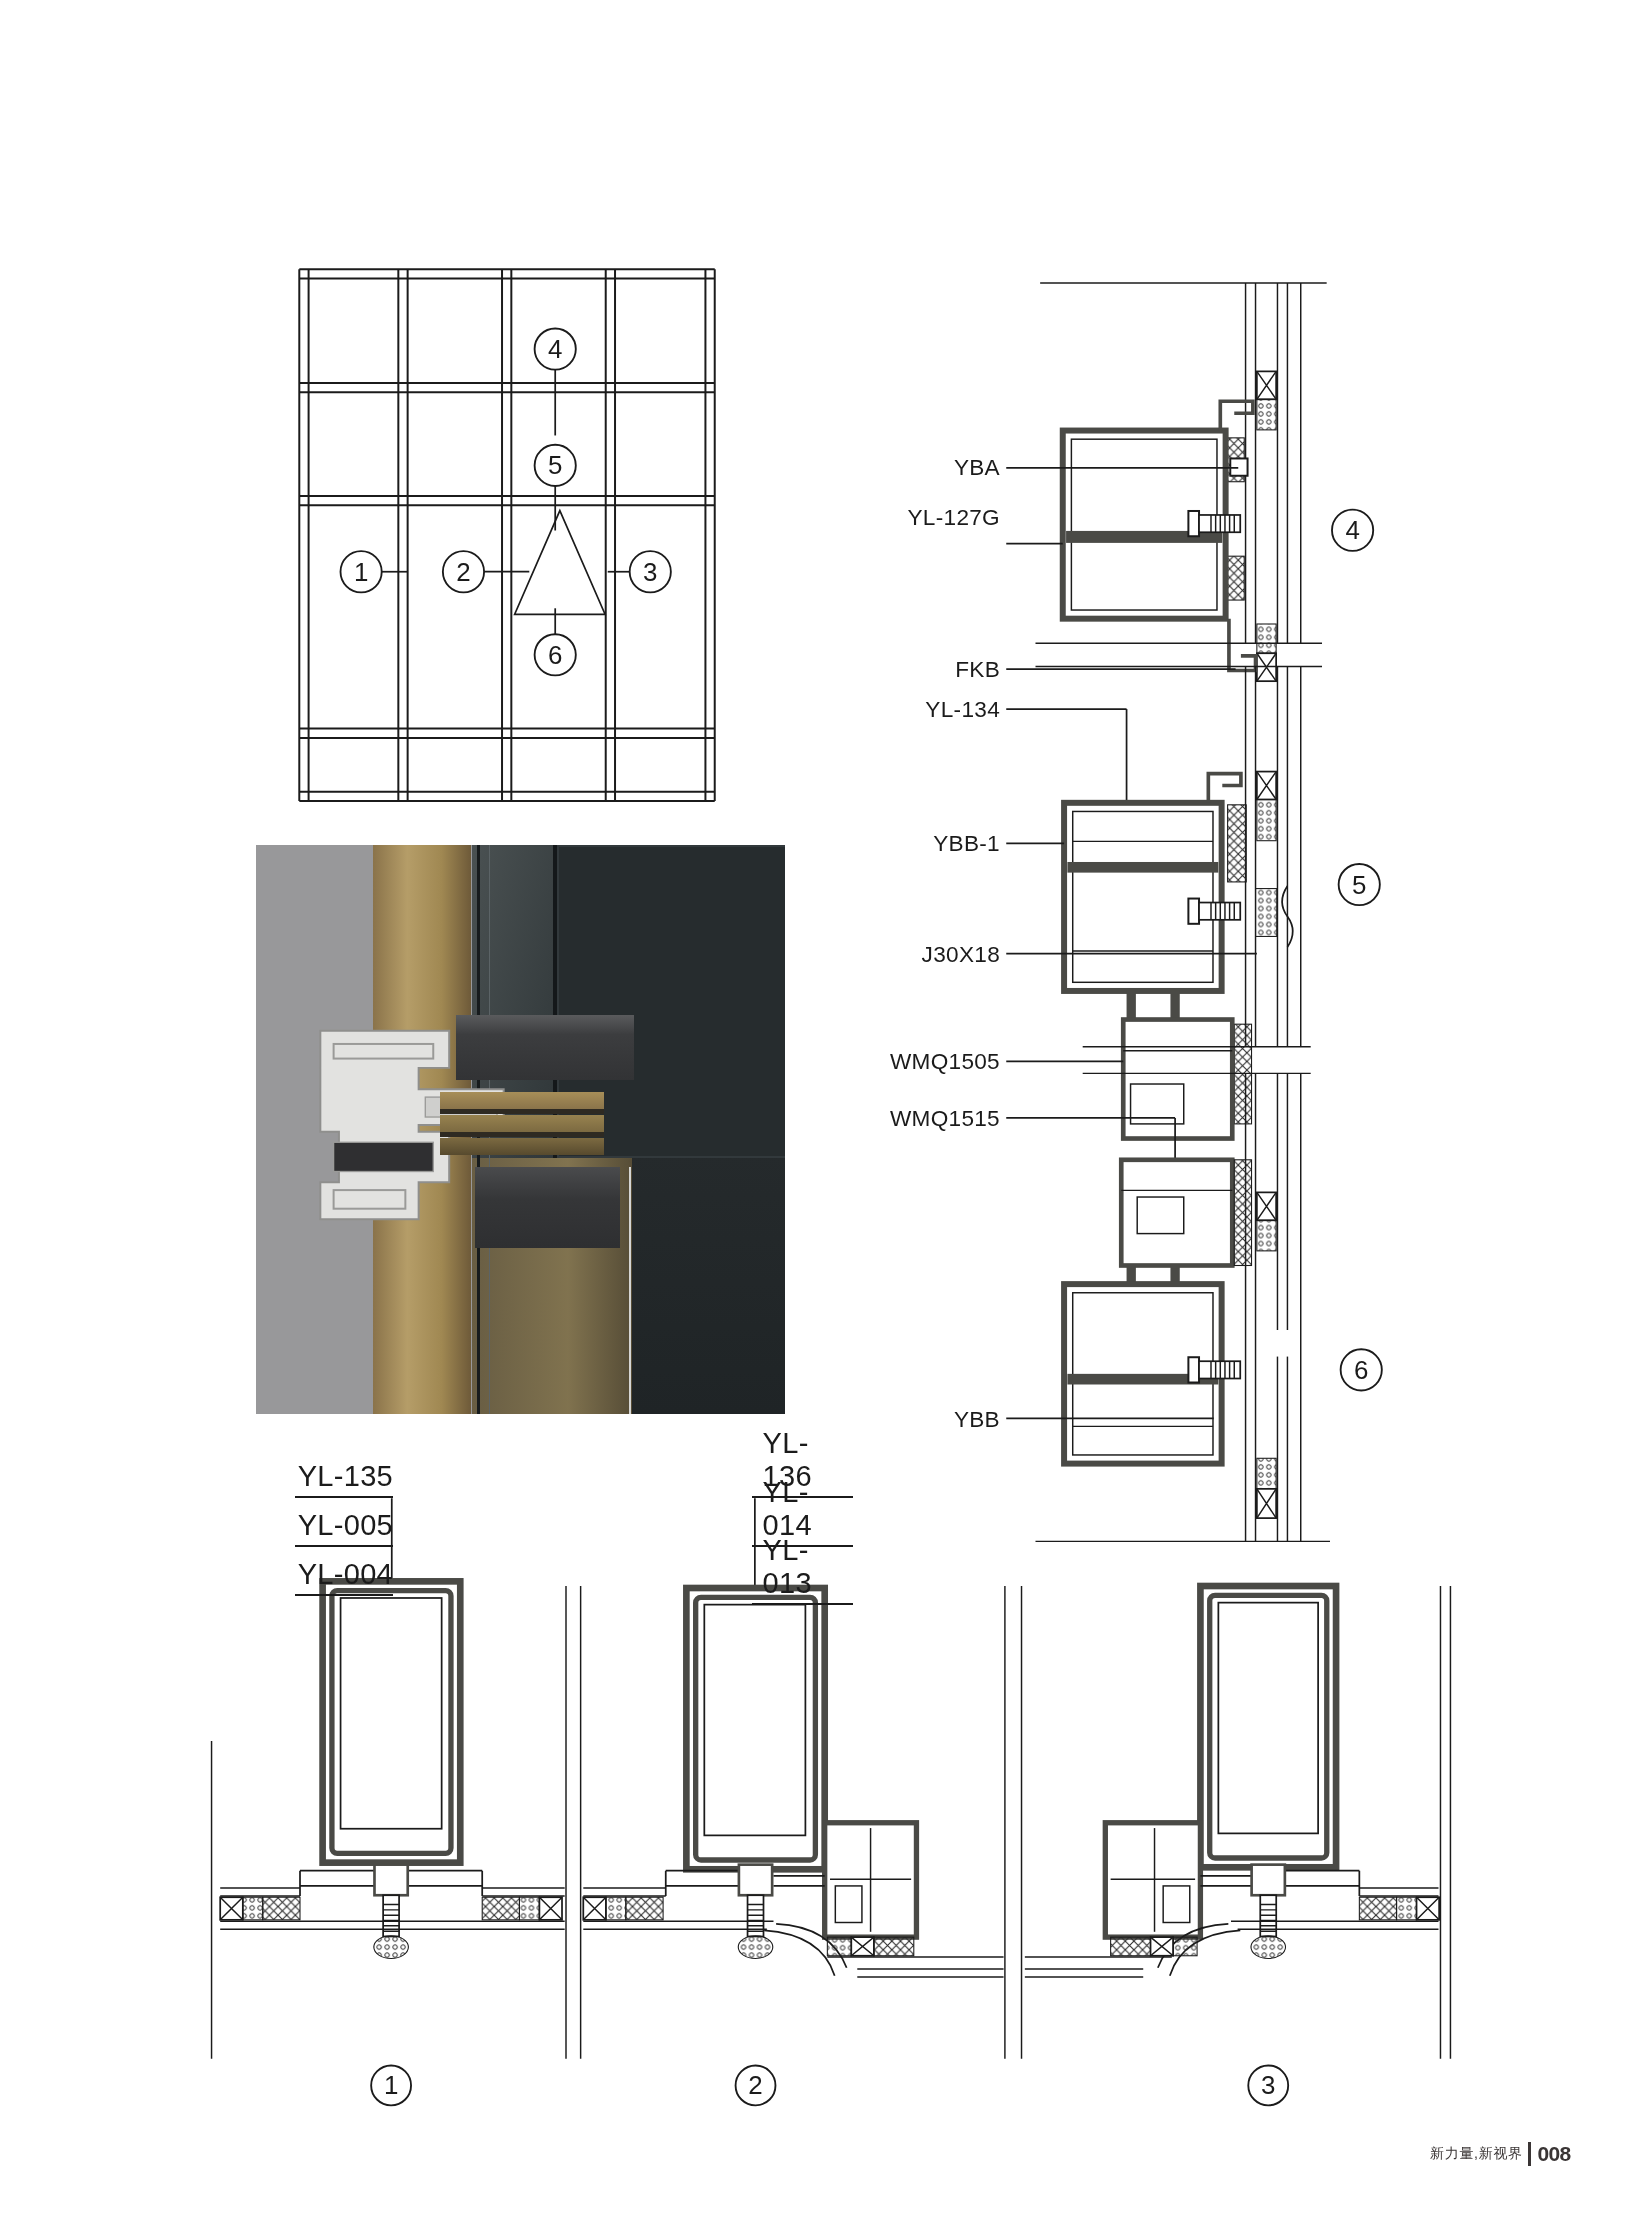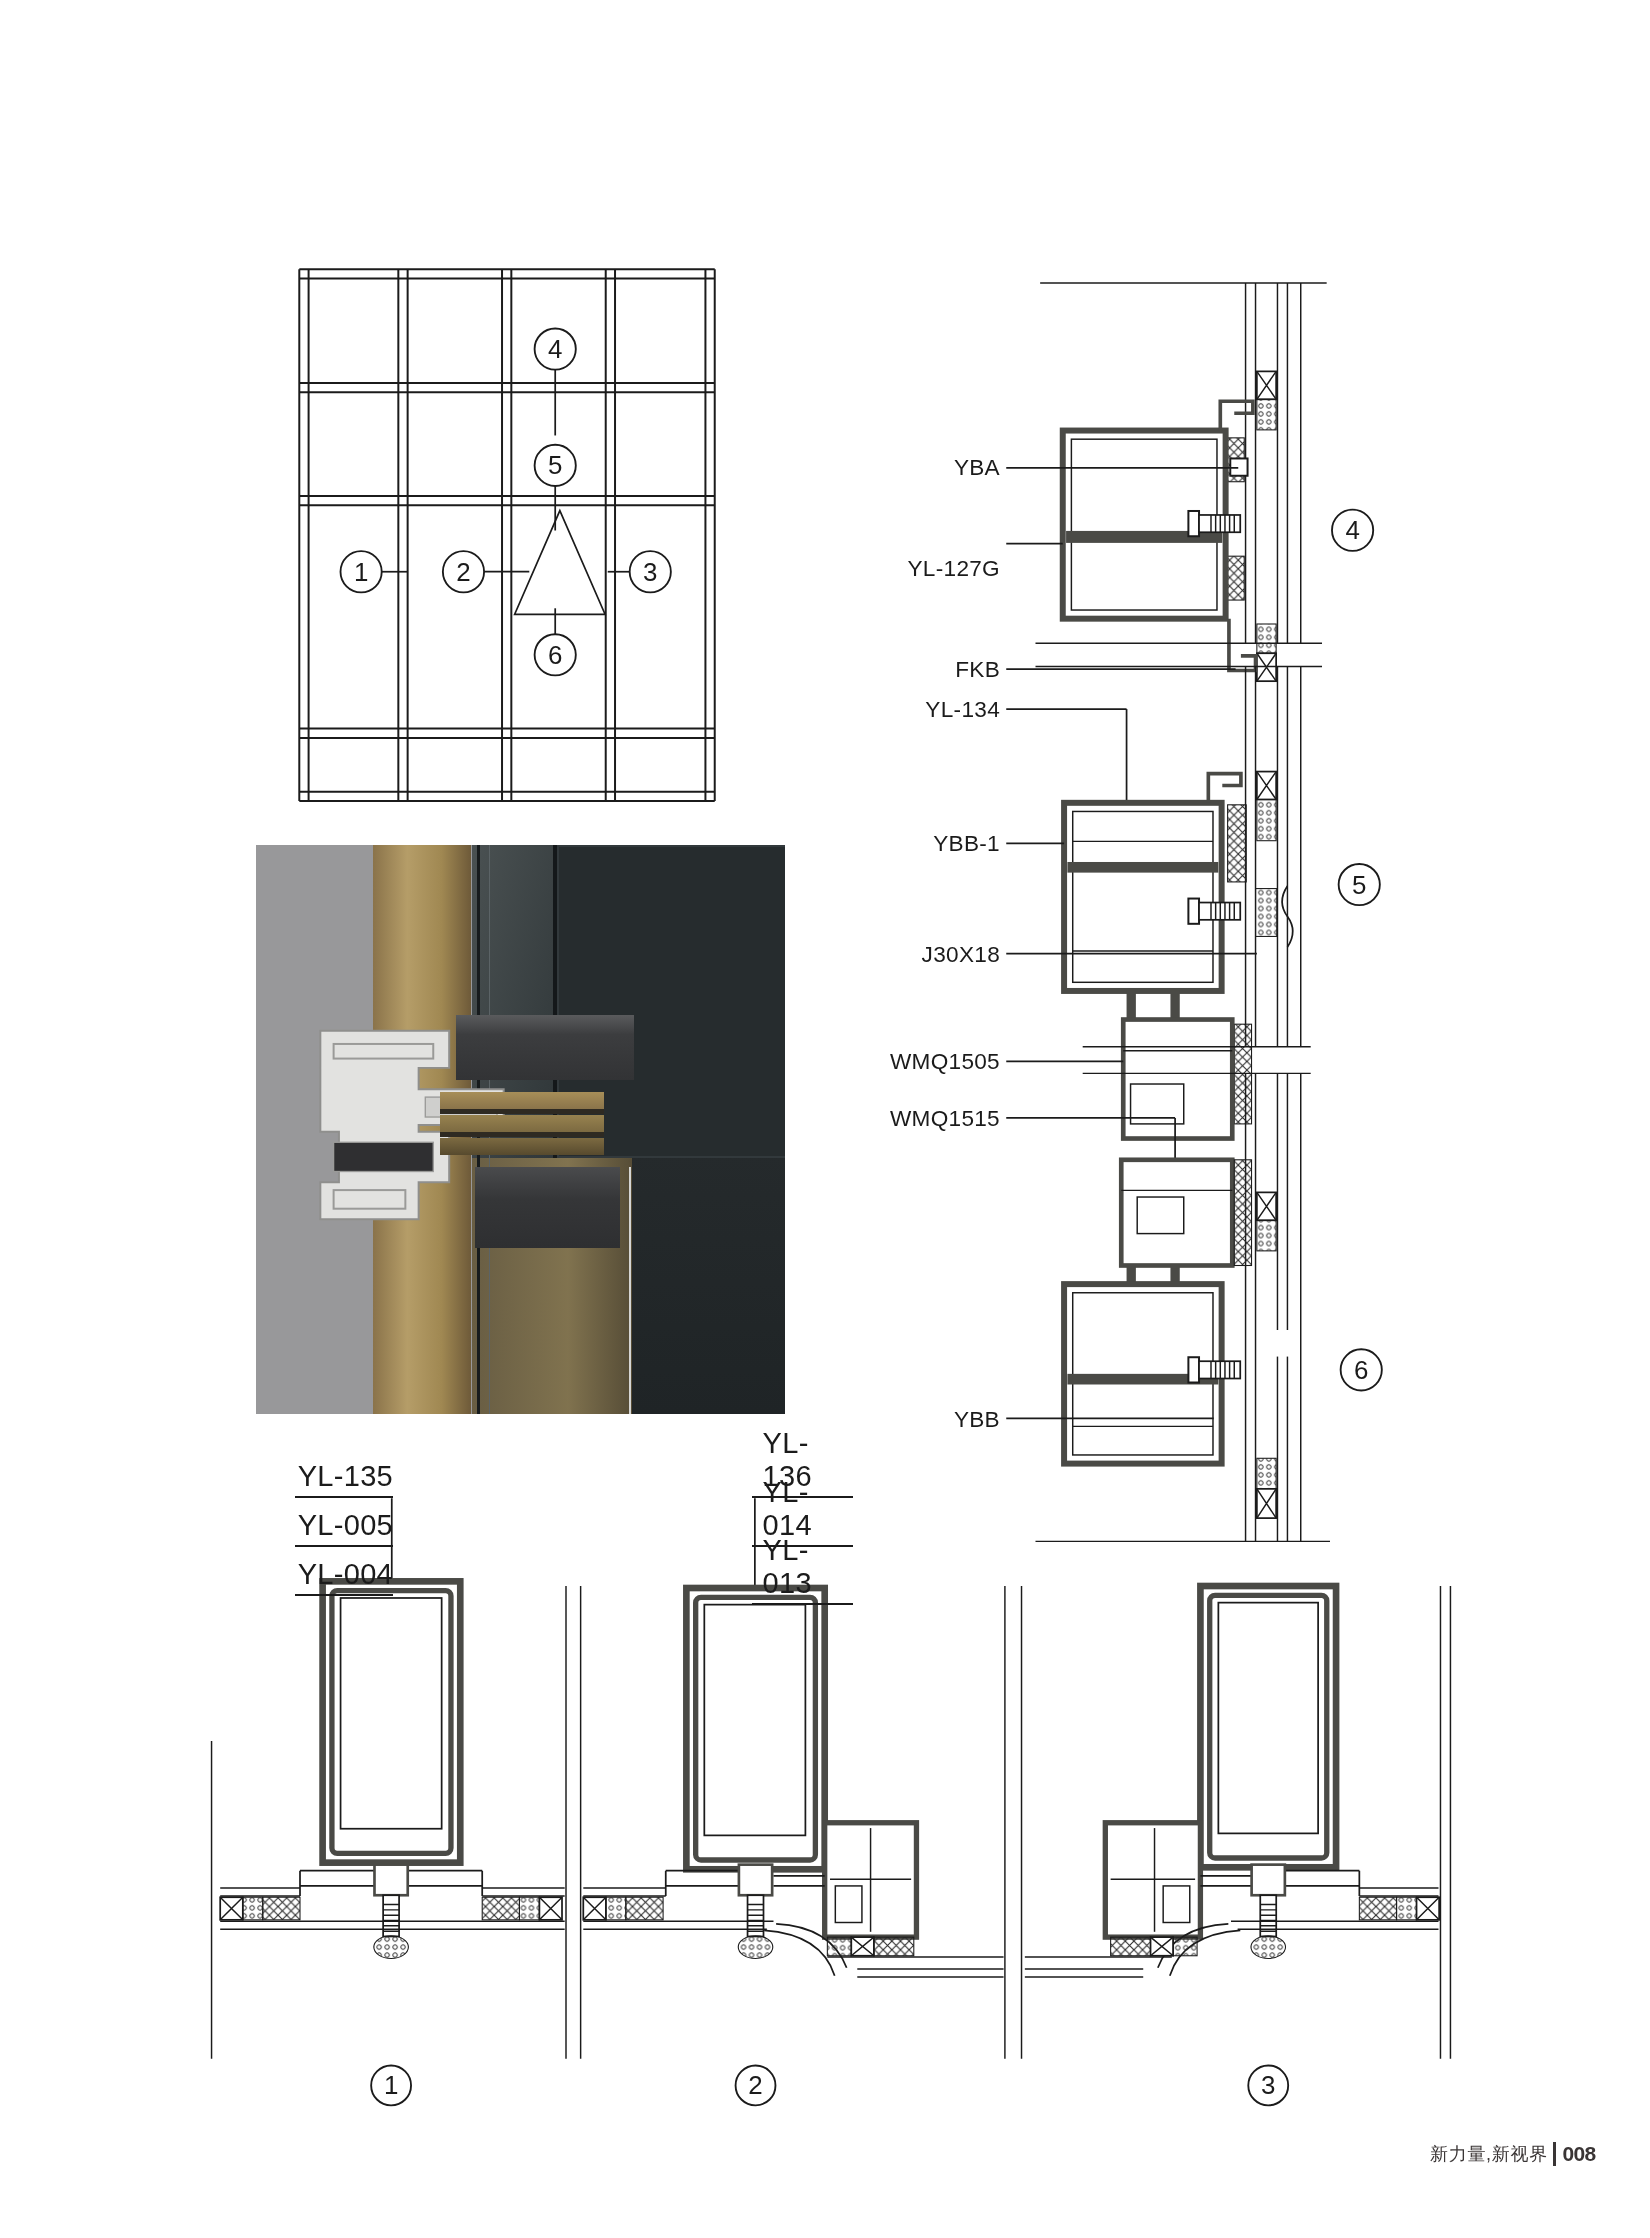--- a/index.html
+++ b/index.html
@@ -23,21 +23,21 @@
   .ctext{font:39px "Liberation Sans",sans-serif;fill:#1b1b1b;text-anchor:middle;dominant-baseline:central;}
   
   .slabel{position:absolute;right:651px;height:27px;line-height:27px;font-size:22.6px;
           letter-spacing:0.3px;white-space:nowrap;color:#1b1b1b;}
   .stack{position:absolute;}
   .stack .row{border-bottom:2px solid #1b1b1b;display:flex;align-items:flex-end;
               font-size:29px;letter-spacing:0.3px;padding-bottom:3.3px;box-sizing:border-box;}
   
   .render{position:absolute;left:256px;top:845px;width:529px;height:569px;background:#98989a;overflow:hidden;}
   .footer{position:absolute;left:1430px;top:2142px;display:flex;align-items:center;color:#3a3535;}
-  .footer .slogan{font-size:18px;letter-spacing:0.7px;}
+  .footer .slogan{font-size:14px;letter-spacing:0.7px;}
   .footer .divider{width:2.7px;height:24px;background:#3a3535;margin:0 6.7px 0 5.3px;}
   .footer .pagenum{font-size:21px;font-weight:bold;letter-spacing:-0.7px;}
 </style>
 </head>
 <body>
 
 <div class="page">
 
   <svg class="abs" style="left:286px;top:259px" width="452" height="559" viewBox="0 0 680 840">
     <g>
@@ -250,21 +250,21 @@
       <line class="ln" x1="223" y1="1733" x2="535" y2="1733"></line>
       <g>
         <circle class="cir" cx="757" cy="1660" r="31"></circle>
         <text class="ctext" x="757" y="1660">6</text>
       </g>
       <line class="ln2" x1="267" y1="1918" x2="710" y2="1918"></line>
     </g>
   </svg>
 
   <div class="slabel" style="top:454px">YBA</div>
-  <div class="slabel" style="top:555px">YL-127G</div>
+  <div class="slabel" style="top:504px">YL-127G</div>
   <div class="slabel" style="top:656px">FKB</div>
   <div class="slabel" style="top:696px">YL-134</div>
   <div class="slabel" style="top:830px">YBB-1</div>
   <div class="slabel" style="top:941px">J30X18</div>
   <div class="slabel" style="top:1048px">WMQ1505</div>
   <div class="slabel" style="top:1105px">WMQ1515</div>
   <div class="slabel" style="top:1406px">YBB</div>
 
   <div class="render">
     <div class="abs" style="left:216px;top:0;width:313px;height:569px;

